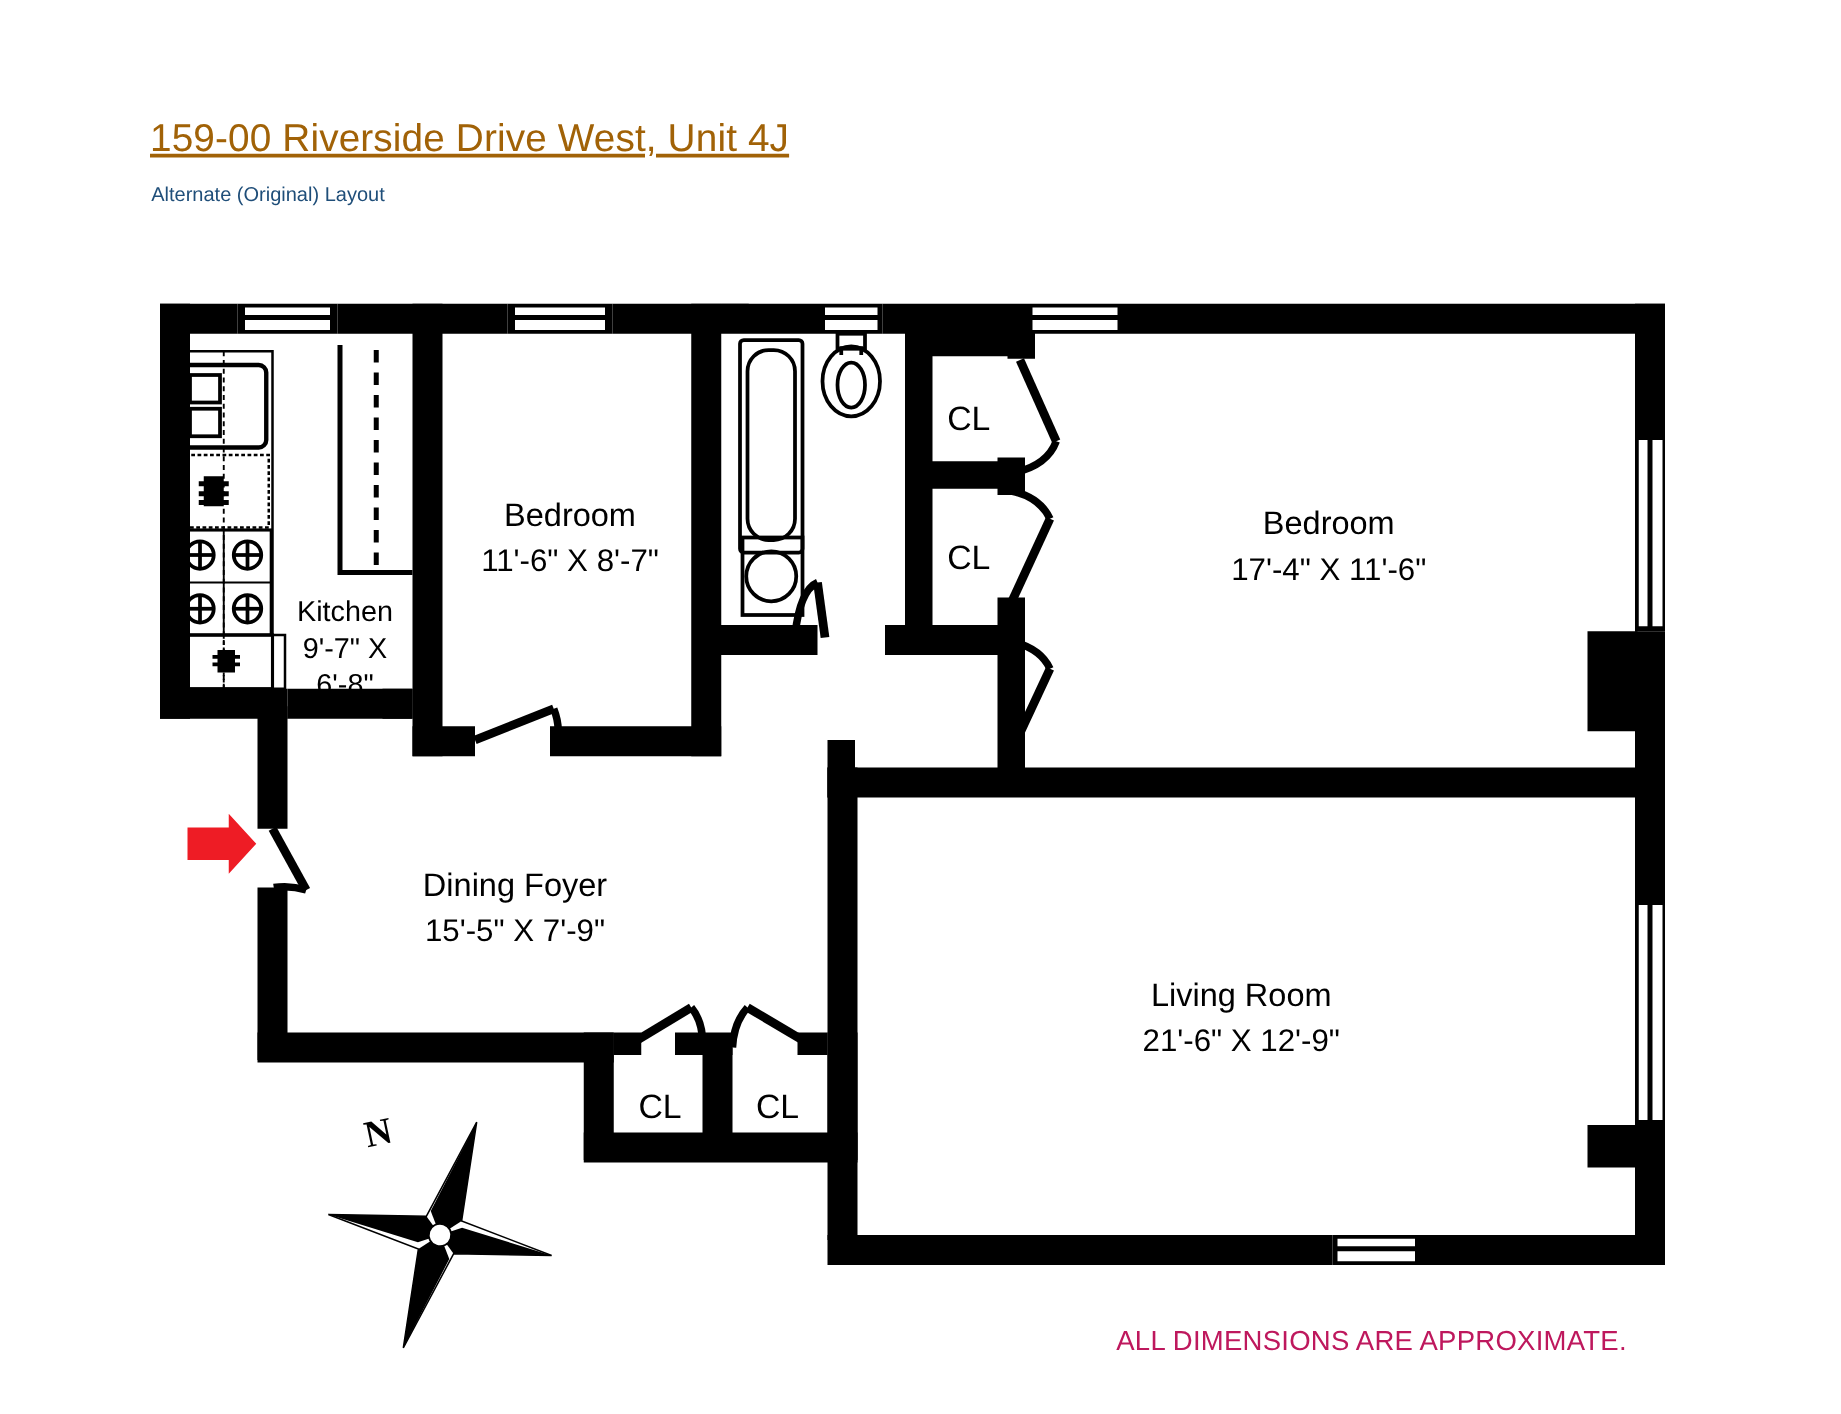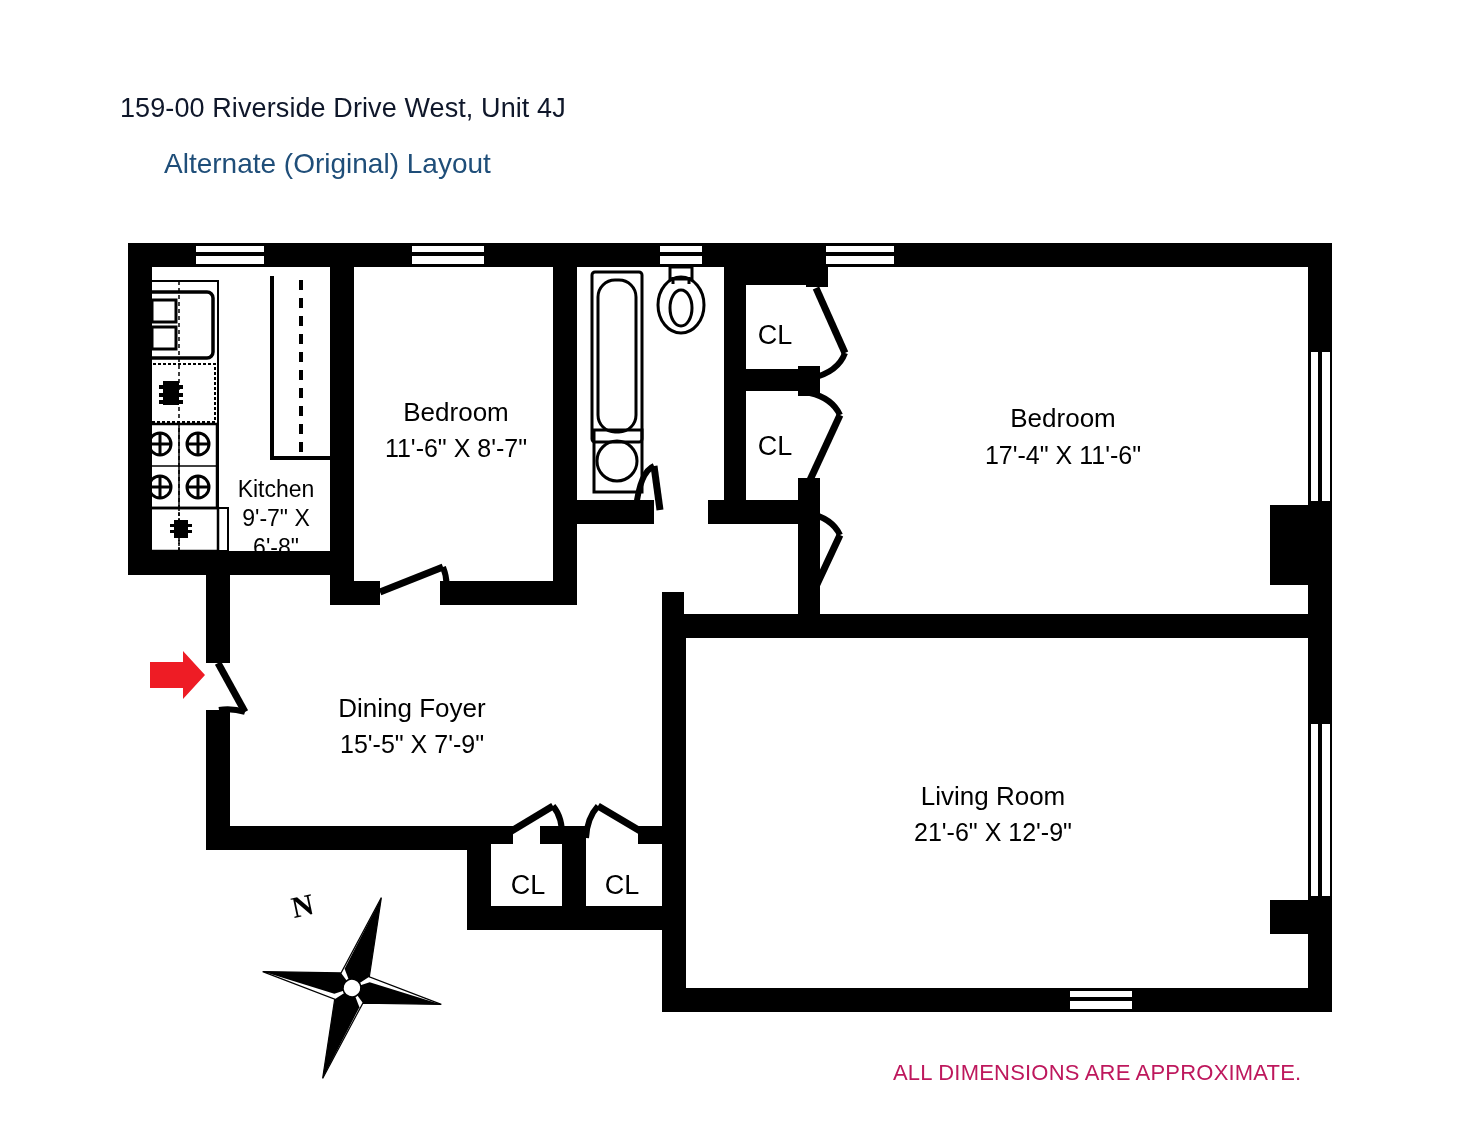--- a/index.html
+++ b/index.html
@@ -18,33 +18,33 @@
     position: absolute;
     left: 0; top: 0;
     width: 1473px;
     height: 1131px;
     background: #ffffff;
   }
   .title {
     position: absolute;
     left: 120px;
     top: 93px;
-    font-size: 27px;
-    color: #0f172a;
+    font-size: 31px;
+    color: #a16207;
     letter-spacing: 0.1px;
     white-space: nowrap;
+    text-decoration: underline;
   }
   .subtitle {
     position: absolute;
     left: 121px;
     top: 148px;
-    font-size: 28px;
+    font-size: 16px;
     color: #1f4e79;
     white-space: nowrap;
-    margin-left: 43px;
   }
   .footer {
     position: absolute;
     left: 893px;
     top: 1060px;
     font-size: 22px;
     color: #be185d;
     letter-spacing: 0.2px;
     white-space: nowrap;
   }

